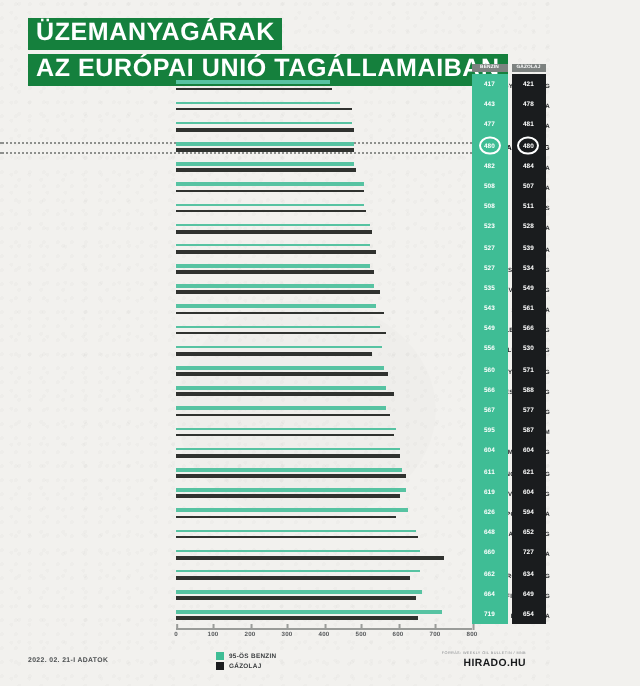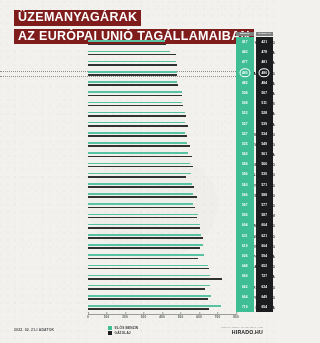--- a/index.html
+++ b/index.html
@@ -13,21 +13,21 @@
     background-image:
       radial-gradient(circle at 12% 30%, rgba(0,0,0,.025) 0 1px, transparent 1px),
       radial-gradient(circle at 63% 70%, rgba(0,0,0,.02) 0 1px, transparent 1px),
       radial-gradient(circle at 87% 18%, rgba(0,0,0,.022) 0 1px, transparent 1px);
     background-size:7px 7px,9px 9px,11px 11px;opacity:.8;}
   .wm{position:absolute;left:88px;top:150px;width:130px;height:110px;
     border-radius:50%;background:rgba(0,0,0,.012);pointer-events:none;}
 
   
   .titlewrap{position:absolute;left:14px;top:7px;}
-  .tline{display:inline-block;background:#7f1d1d;color:#fff;
+  .tline{display:inline-block;background:#15803d;color:#fff;
     font-weight:bold;letter-spacing:.3px;padding:1px 4px 2px 4px;
     line-height:1;white-space:nowrap;}
   .t1{font-size:12.5px;}
   .t2{font-size:12.5px;margin-top:2px;}
 
   
   .chart{position:absolute;left:0;top:38px;width:275px;height:276px;}
   .rows{position:absolute;left:0;top:0;width:275px;}
   .row{position:relative;height:10.2px;}
   .lbl{position:absolute;right:0;top:0;width:84px;text-align:right;

